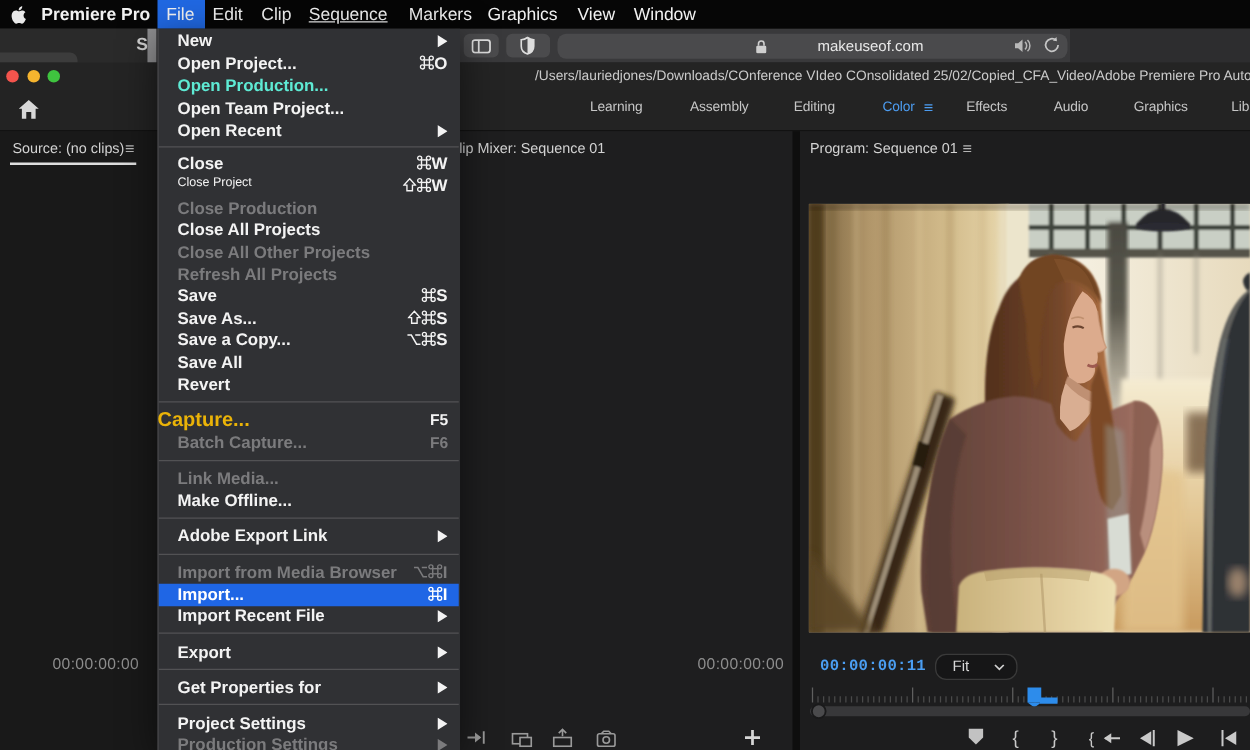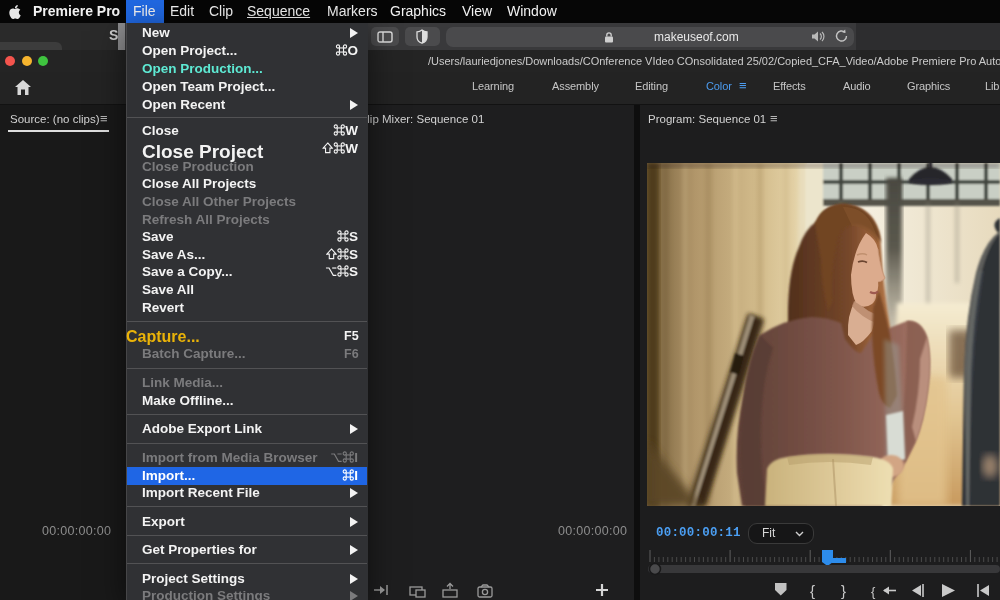--- a/index.html
+++ b/index.html
@@ -410,21 +410,21 @@
 <span class="abs" style="left:142px;top:123px;color:#f3f3f3;font-size:13.5px;font-weight:bold;">Close</span>
 <span class="abs" style="left:358px;top:123px;color:#f3f3f3;font-size:13.5px;transform:translateX(-100%);white-space:nowrap;"><svg width="12" height="12" viewBox="0 0 14 14" style="vertical-align:-1px">
       <g fill="none" stroke="#f3f3f3" stroke-width="1.3">
         <rect x="4.6" y="4.6" width="4.8" height="4.8"></rect>
         <circle cx="2.9" cy="2.9" r="1.9"></circle>
         <circle cx="11.1" cy="2.9" r="1.9"></circle>
         <circle cx="2.9" cy="11.1" r="1.9"></circle>
         <circle cx="11.1" cy="11.1" r="1.9"></circle>
       </g>
     </svg><span style="font-weight:bold">W</span></span>
-<span class="abs" style="left:142px;top:140.5px;color:#f3f3f3;font-size:19px;font-weight:bold;">Close Project</span>
+<span class="abs" style="left:142px;top:140.5px;color:#f3f3f3;font-size:10px;font-weight:normal;">Close Project</span>
 <span class="abs" style="left:358px;top:140.5px;color:#f3f3f3;font-size:13.5px;transform:translateX(-100%);white-space:nowrap;"><svg width="11" height="12" viewBox="0 0 12 13" style="vertical-align:-1px">
       <path d="M6 1 L11 6.6 H8.4 V11.5 H3.6 V6.6 H1 Z" fill="none" stroke="#f3f3f3" stroke-width="1.2"></path>
     </svg><svg width="12" height="12" viewBox="0 0 14 14" style="vertical-align:-1px">
       <g fill="none" stroke="#f3f3f3" stroke-width="1.3">
         <rect x="4.6" y="4.6" width="4.8" height="4.8"></rect>
         <circle cx="2.9" cy="2.9" r="1.9"></circle>
         <circle cx="11.1" cy="2.9" r="1.9"></circle>
         <circle cx="2.9" cy="11.1" r="1.9"></circle>
         <circle cx="11.1" cy="11.1" r="1.9"></circle>
       </g>

